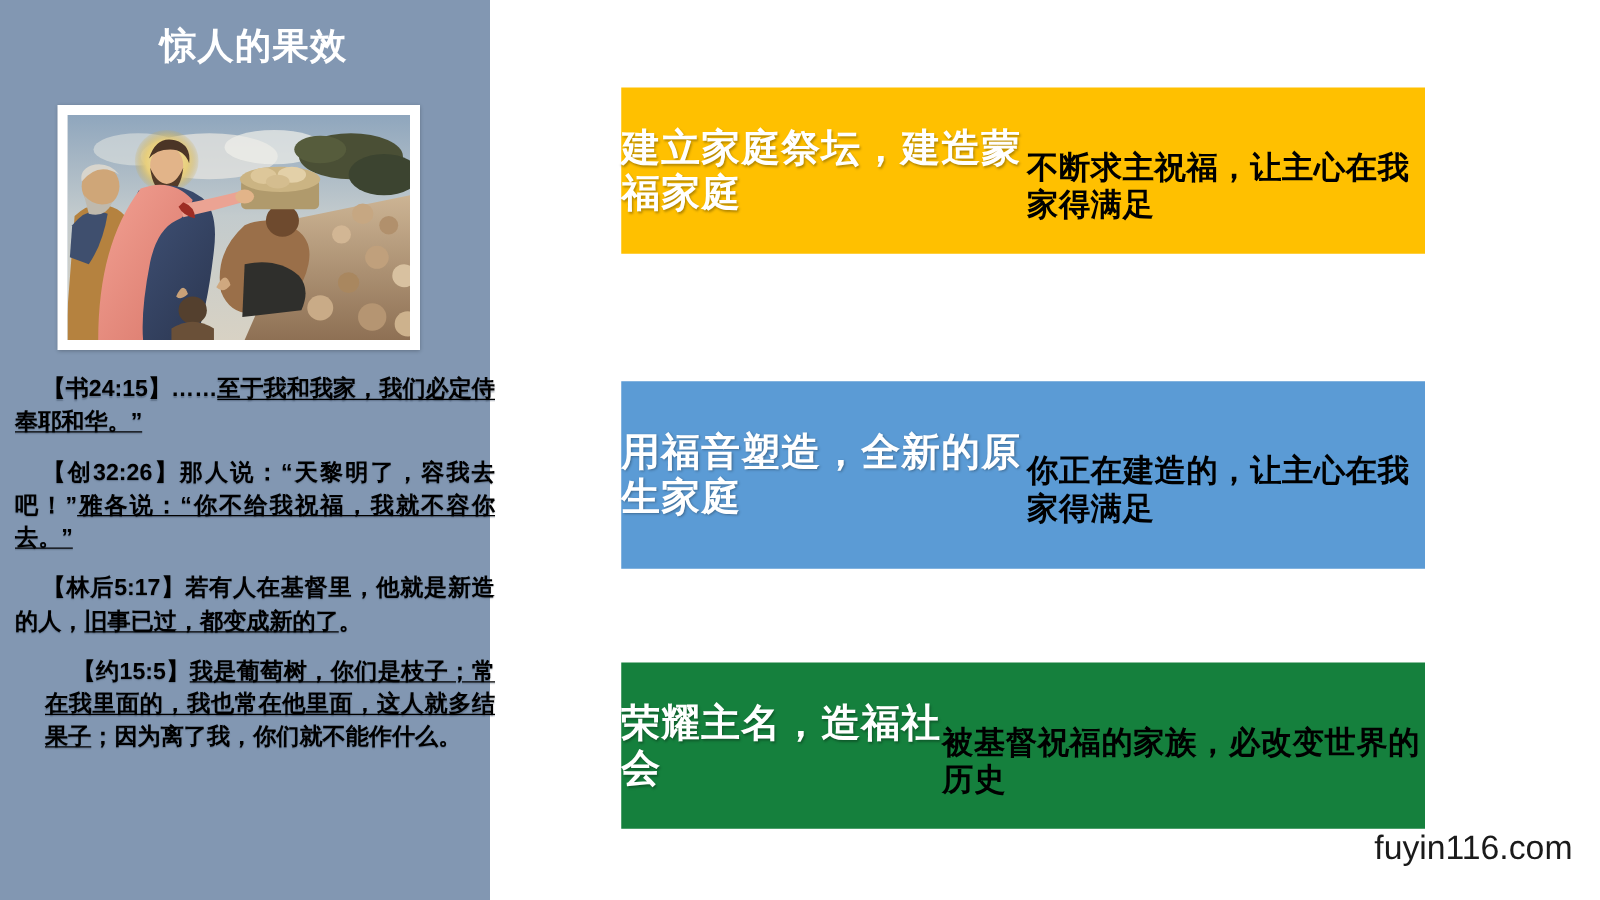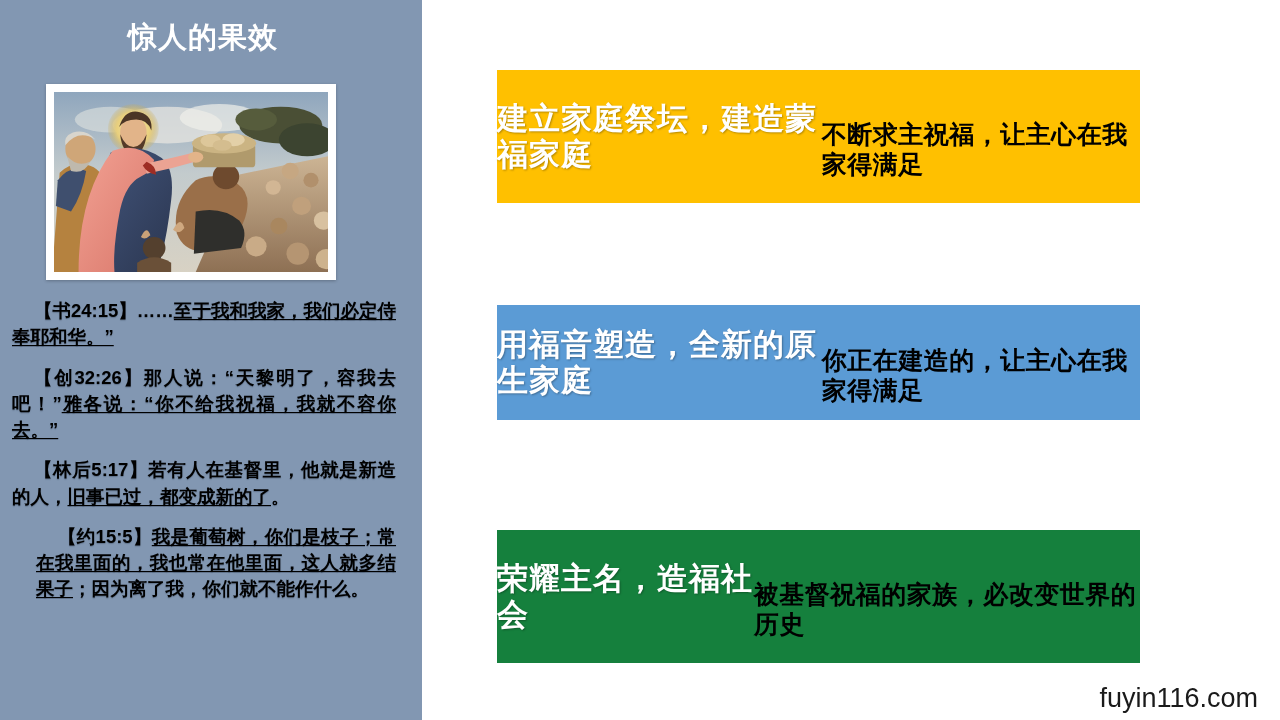--- a/index.html
+++ b/index.html
@@ -13,21 +13,21 @@
     position: relative;
     overflow: hidden;
     font-family: "Liberation Sans", "DejaVu Sans", sans-serif;
   }
 
   
   #sidebar {
     position: absolute;
     left: 0;
     top: 0;
-    width: 422px;
+    width: 392px;
     height: 720px;
     background: #8297b2;
     box-sizing: border-box;
   }
 
   #sidebar-title {
     position: absolute;
     top: 22px;
     left: 0;
     width: 406px;
@@ -93,21 +93,21 @@
   .bar {
     position: absolute;
     left: 497px;
     width: 643px;
     box-sizing: border-box;
     display: flex;
     align-items: center;
     justify-content: center;
   }
   #bar-1 { top: 70px;  height: 133px; background: #FFC000; }
-  #bar-2 { top: 305px; height: 115px; background: #5B9BD5; }
+  #bar-2 { top: 305px; height: 150px; background: #5B9BD5; }
   #bar-3 { top: 530px; height: 133px; background: #15803d; }
 
   .bar-heading {
     color: #ffffff;
     font-size: 31px;
     font-weight: bold;
     letter-spacing: 1px;
     line-height: 1.15;
     text-shadow: 1px 1px 2px rgba(0,0,0,0.30);
   }
@@ -117,21 +117,21 @@
     font-weight: bold;
     letter-spacing: 0.5px;
     line-height: 1.2;
     margin-top: 24px;
   }
 
   
   #watermark {
     position: absolute;
     right: 22px;
-    bottom: 6px;
+    bottom: 26px;
     color: #1a1a1a;
     font-size: 27px;
     font-weight: normal;
     letter-spacing: 0px;
     font-family: "Liberation Sans", "DejaVu Sans", sans-serif;
     margin-left: 44px;
   }
 </style>
 </head>
 <body>

